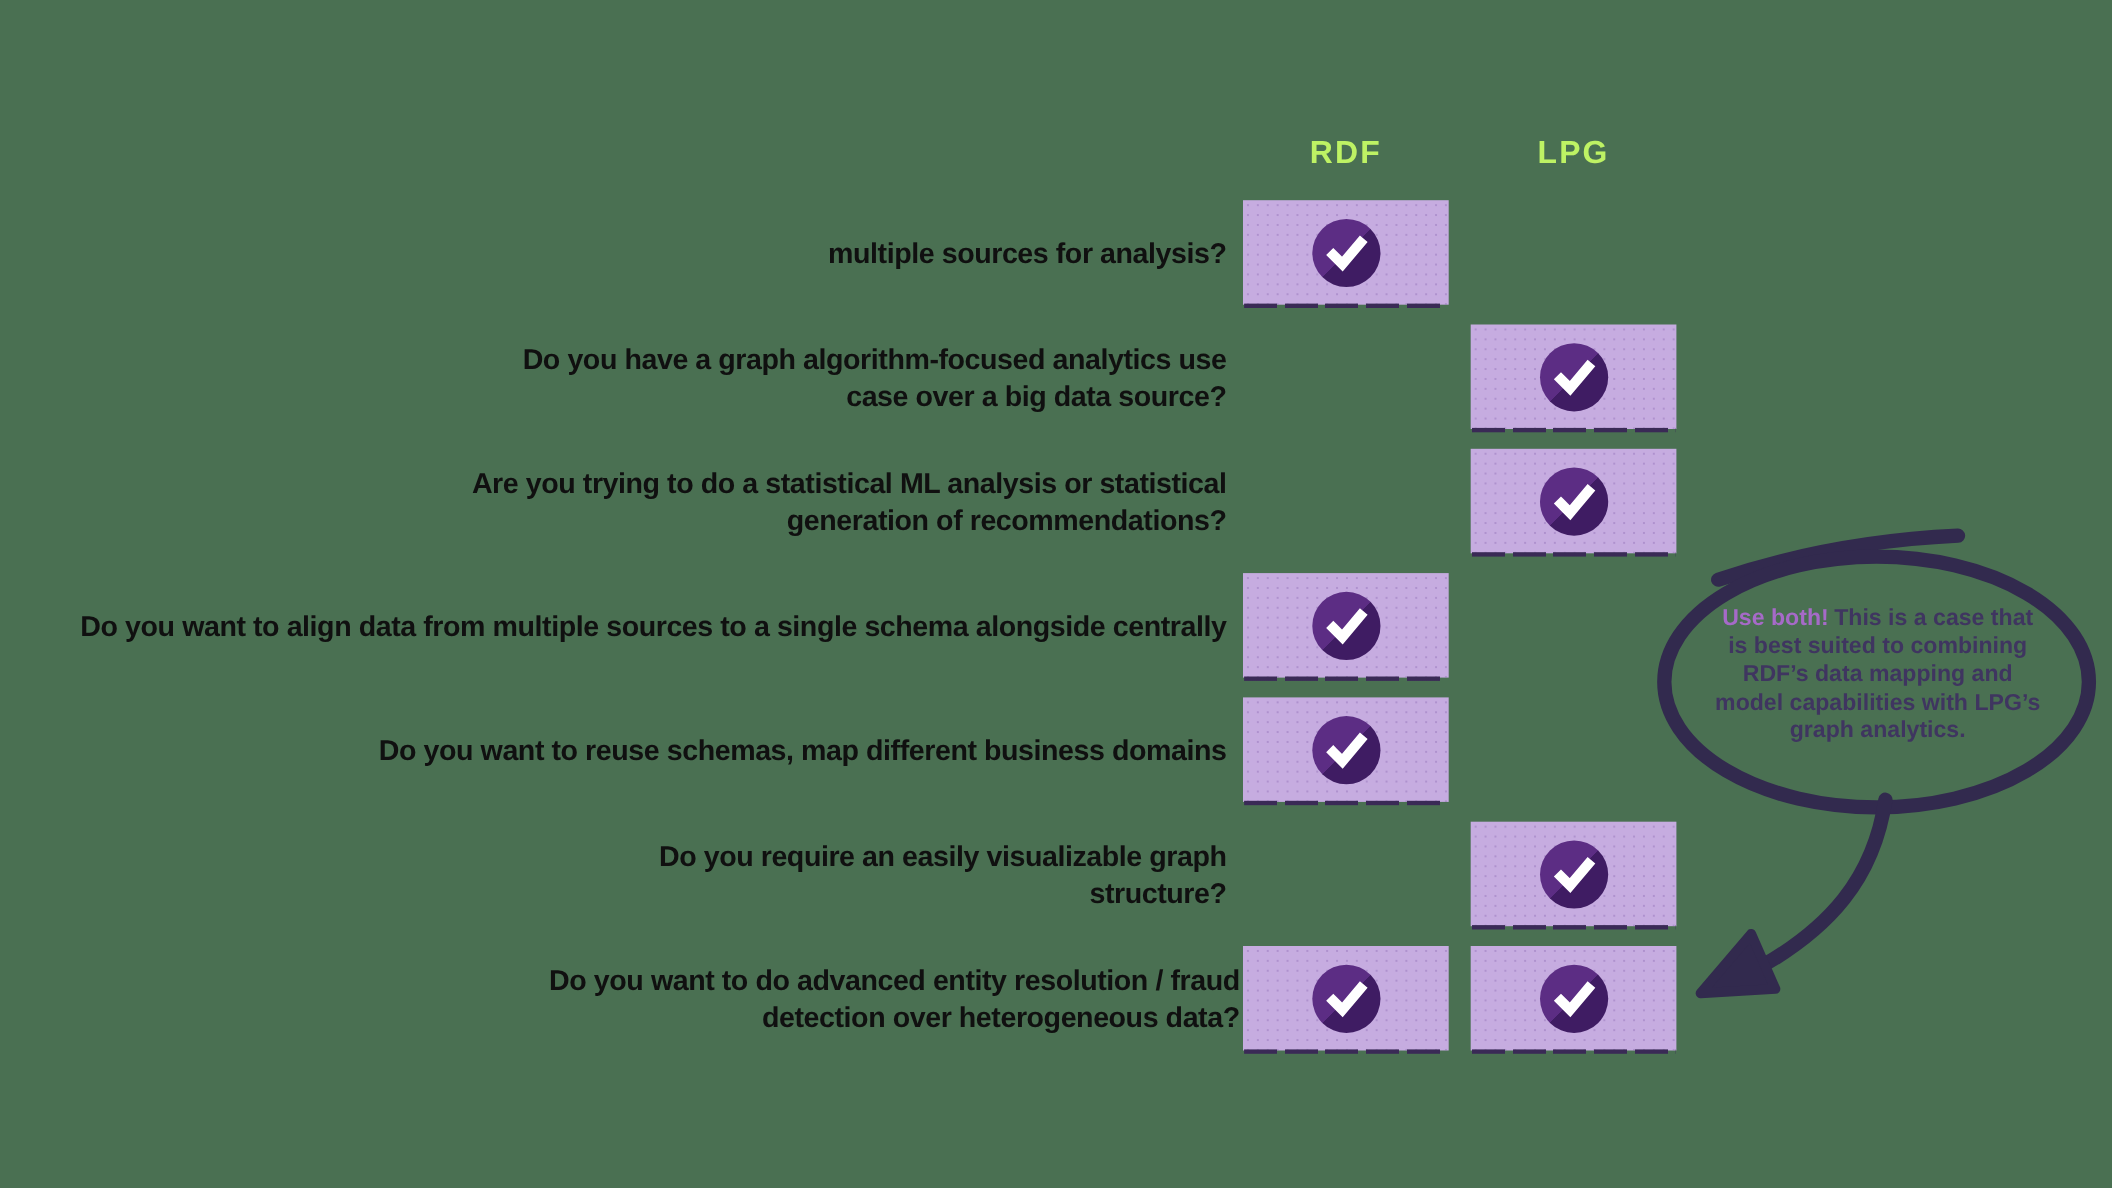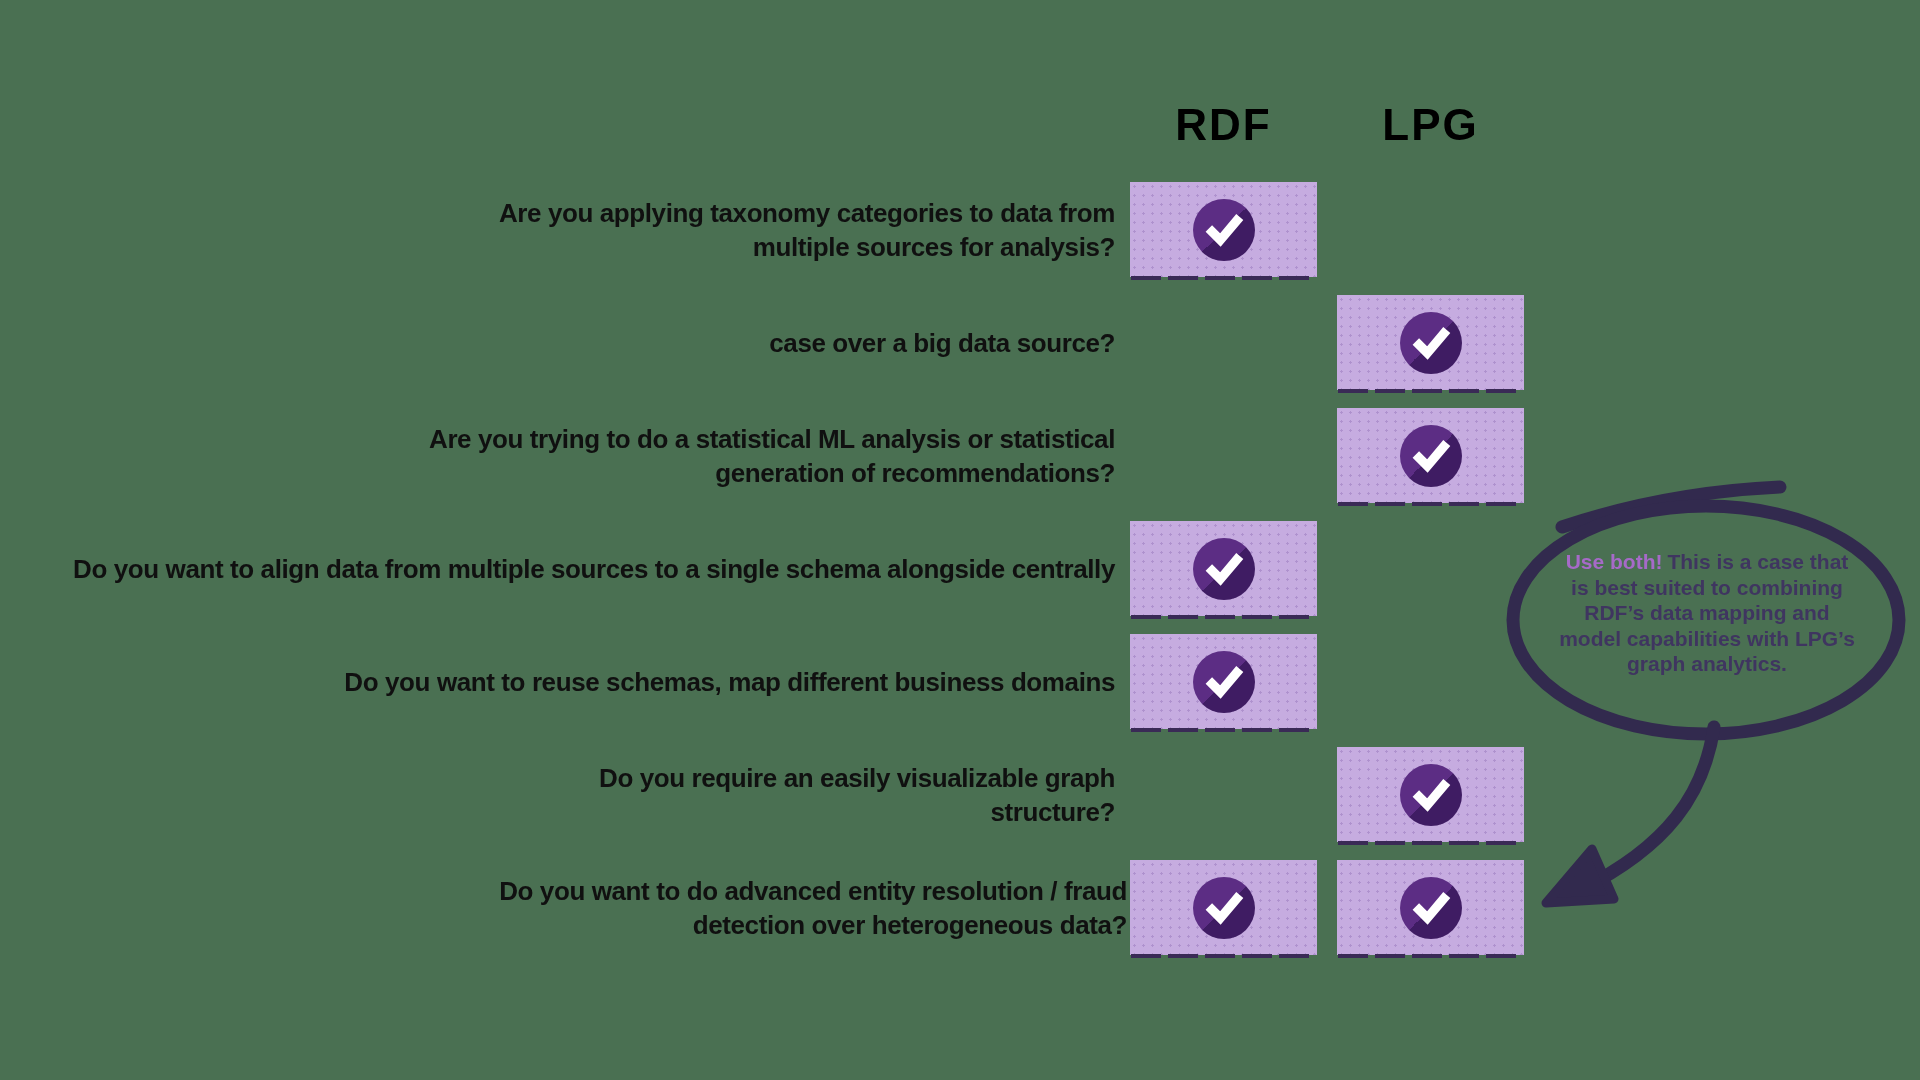--- a/index.html
+++ b/index.html
@@ -12,26 +12,26 @@
     font-family: "Liberation Sans", sans-serif;
   }
 
   
   .col-header {
     position: absolute;
     top: 100px;
     width: 187px;
     height: 56px;
     display: flex;
-    align-items: flex-start;
-    justify-content: center;
-    font-size: 44px;
+    align-items: flex-end;
+    justify-content: center;
+    font-size: 29px;
     font-weight: 800;
     letter-spacing: 2px;
-    color: #000000;
+    color: #bef264;
   }
   .col-header.rdf { left: 1130px; }
   .col-header.lpg { left: 1337px; }
 
   
   .row { position: absolute; left: 0; width: 1920px; height: 95px; }
   .question {
     position: absolute;
     top: 0;
     right: 805px;
@@ -113,34 +113,34 @@
   <div class="col-header rdf">
     <span>RDF</span>
   </div>
   <div class="col-header lpg">
     <span>LPG</span>
   </div>
 
   <div id="rows">
       <div class="row" style="top: 182px;">
         <div class="question">
-          <div class="qline">Are you applying taxonomy categories to data from</div>
           <div class="qline">multiple sources for analysis?</div>
         </div>
         <div class="cell rdf checked">
           <div class="checkbox">
             <svg viewBox="0 0 24 24">
               <path d="M5.5 13 L10 17.5 L19 6.8" fill="none" stroke="#ffffff" stroke-width="5" stroke-linecap="square"></path>
             </svg>
           </div>
         </div>
         <div class="cell lpg"></div>
       </div>
       <div class="row" style="top: 295px;">
         <div class="question">
+          <div class="qline">Do you have a graph algorithm-focused analytics use</div>
           <div class="qline">case over a big data source?</div>
         </div>
         <div class="cell rdf"></div>
         <div class="cell lpg checked">
           <div class="checkbox">
             <svg viewBox="0 0 24 24">
               <path d="M5.5 13 L10 17.5 L19 6.8" fill="none" stroke="#ffffff" stroke-width="5" stroke-linecap="square"></path>
             </svg>
           </div>
         </div>

